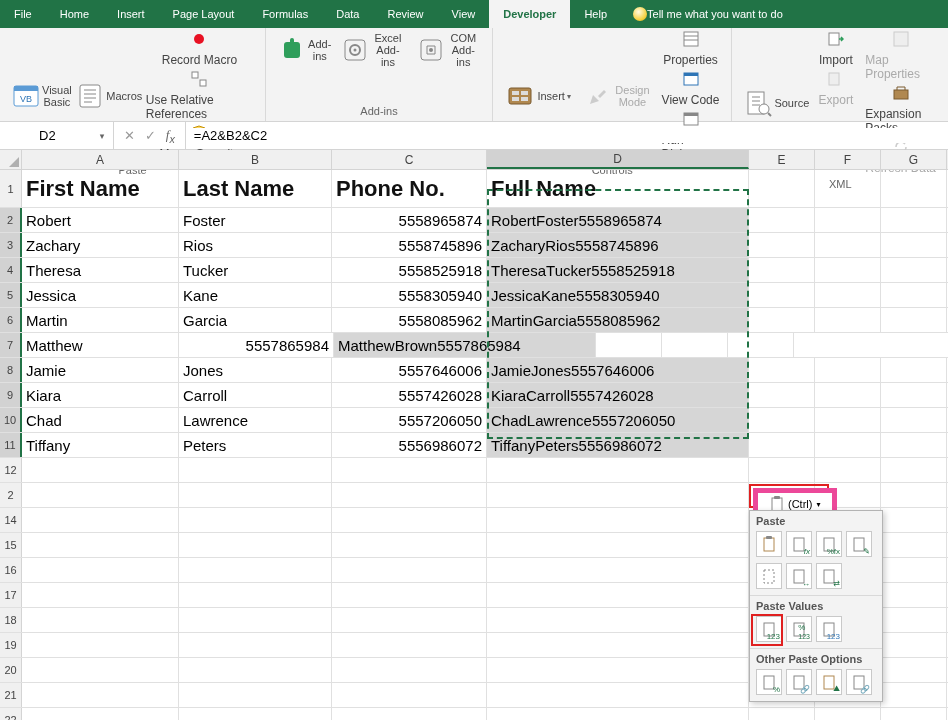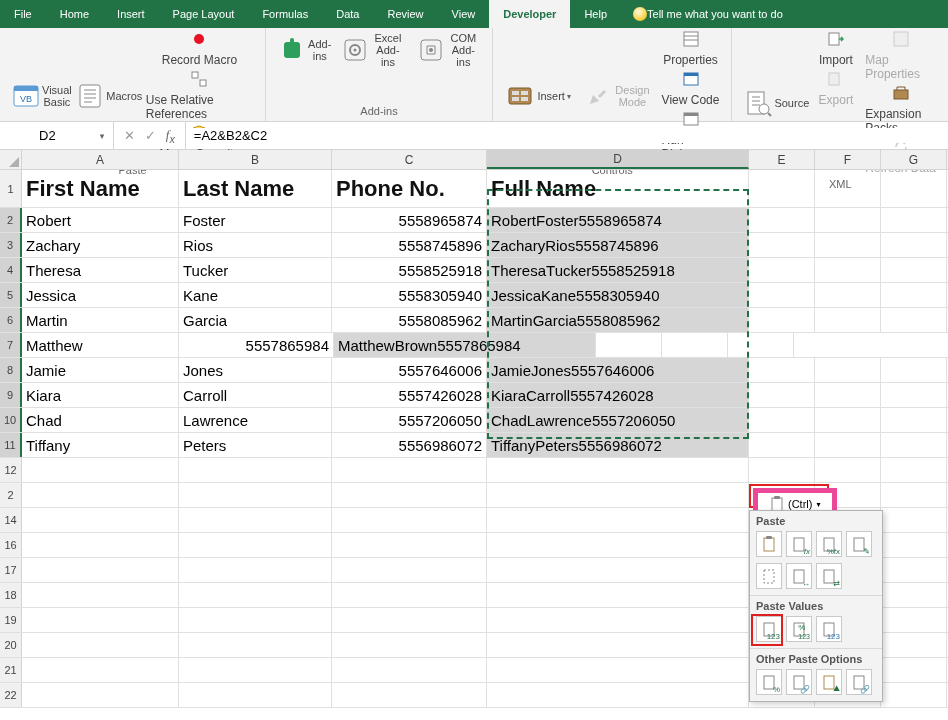--- a/index.html
+++ b/index.html
@@ -437,20 +437,30 @@
       <div class="rh">14</div>
       <div class="cell cA"></div>
       <div class="cell cB"></div>
       <div class="cell cC"></div>
       <div class="cell cD"></div>
       <div class="cell cE"></div>
       <div class="cell cF"></div>
       <div class="cell cG"></div>
     </div>
     <div class="row">
+      <div class="rh">15</div>
+      <div class="cell cA"></div>
+      <div class="cell cB"></div>
+      <div class="cell cC"></div>
+      <div class="cell cD"></div>
+      <div class="cell cE"></div>
+      <div class="cell cF"></div>
+      <div class="cell cG"></div>
+    </div>
+    <div class="row">
       <div class="rh">16</div>
       <div class="cell cA"></div>
       <div class="cell cB"></div>
       <div class="cell cC"></div>
       <div class="cell cD"></div>
       <div class="cell cE"></div>
       <div class="cell cF"></div>
       <div class="cell cG"></div>
     </div>
     <div class="row">

